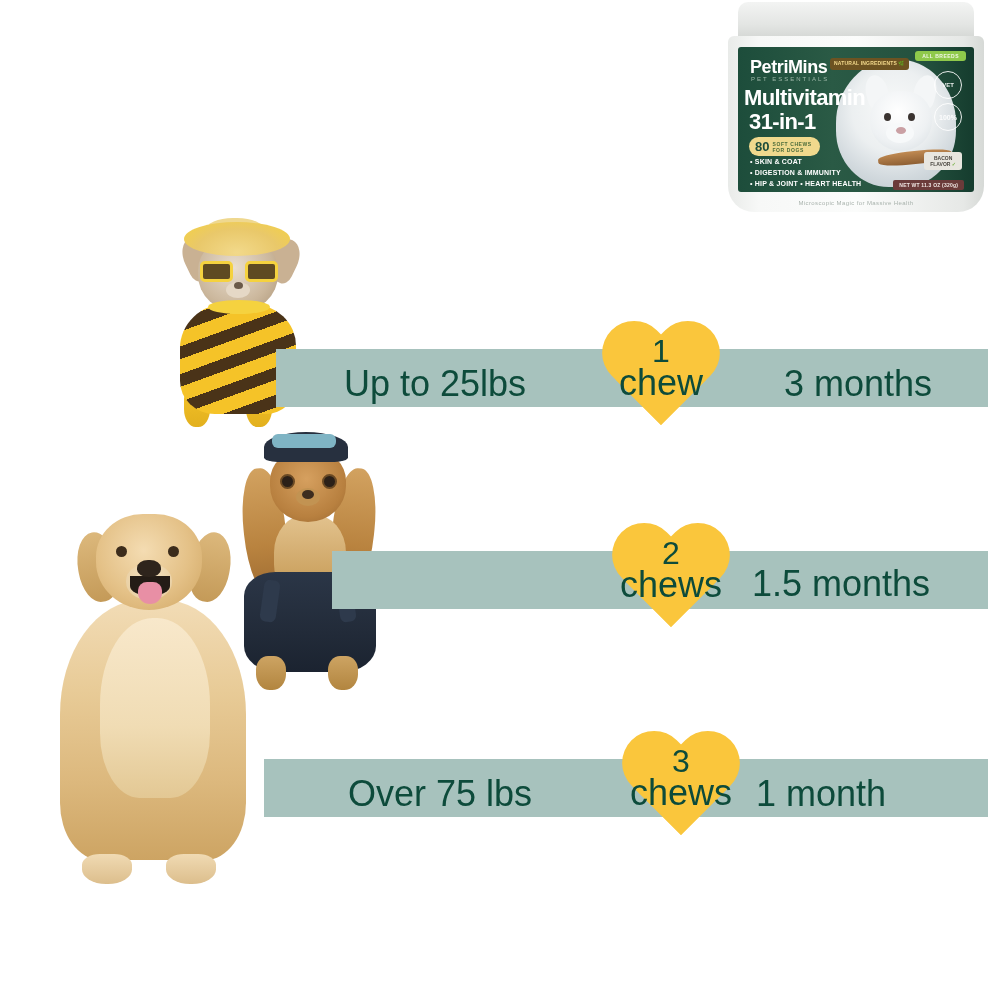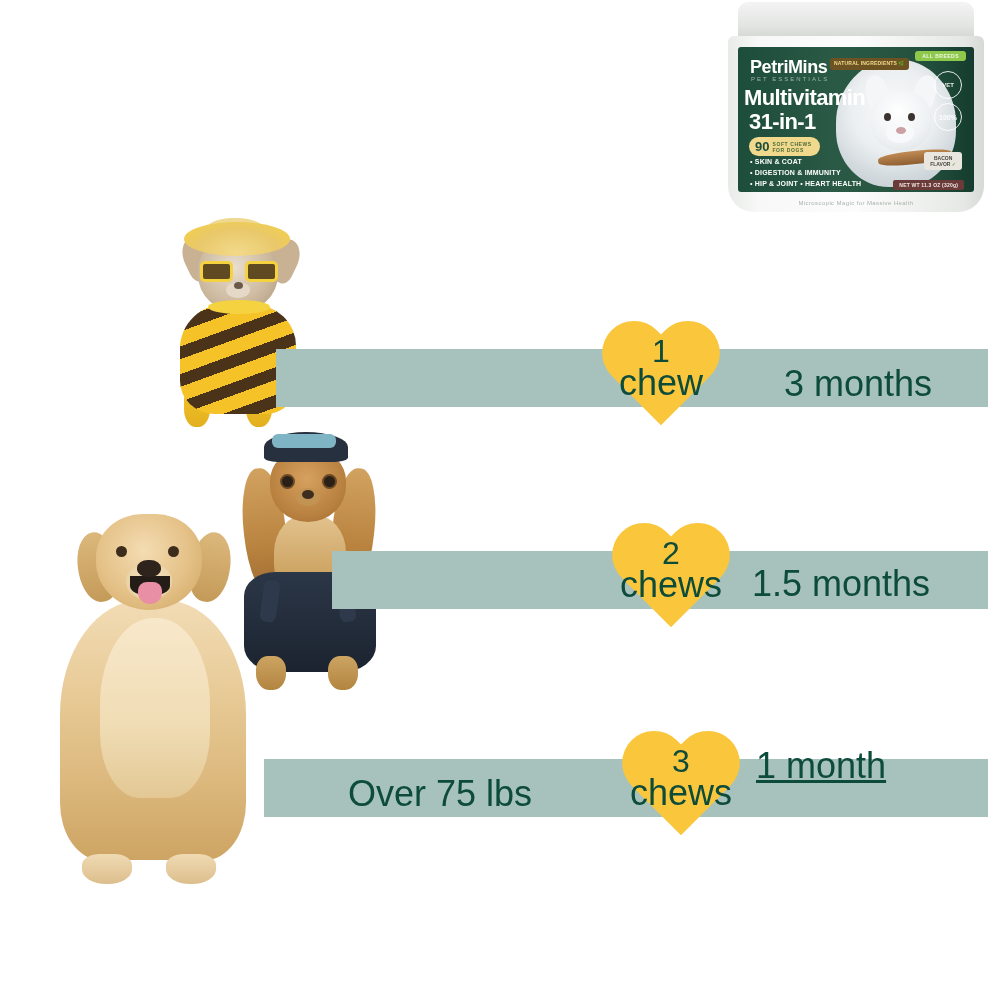--- a/index.html
+++ b/index.html
@@ -308,21 +308,21 @@
     font-size: 36px;
     color: #0d4b3b;
     white-space: nowrap;
   }
   .size-label.r1 { left: 344px; top: 363px; }
   .size-label.r2 { left: 396px; top: 563px; }
   .size-label.r3 { left: 348px; top: 773px; }
 
   .dur-label.r1 { left: 756px; top: 363px; margin-left: 28px; }
   .dur-label.r2 { left: 752px; top: 563px; }
-  .dur-label.r3 { left: 756px; top: 745px; text-decoration: underline; }
+  .dur-label.r3 { left: 756px; top: 773px; }
 
   
   .heart {
     position: absolute;
     width: 128px;
     height: 128px;
   }
   .heart .shape {
     position: absolute;
     inset: 0;
@@ -625,21 +625,21 @@
         <span>NATURAL INGREDIENTS</span>
         <span class="leaf">🌿</span>
       </div>
 
       <div class="tag-breeds">ALL BREEDS</div>
 
       <div class="prod-name">Multivitamin</div>
       <div class="prod-name2">31-in-1</div>
 
       <div class="count-pill">
-        <span class="num">90</span>
+        <span class="num">80</span>
         <span class="txt">
           <span>SOFT CHEWS</span><br>
           <span>FOR DOGS</span>
         </span>
       </div>
 
       <div class="bullets">
         <div>• SKIN &amp; COAT</div>
         <div>• DIGESTION &amp; IMMUNITY</div>
         <div>• HIP &amp; JOINT  • HEART HEALTH</div>
@@ -709,20 +709,21 @@
     <div class="cv-snout"></div>
     <div class="cv-nose"></div>
     <div class="cv-cap"></div>
     <div class="cv-cap-brim"></div>
   </div>
 
   <div class="band r1"></div>
   <div class="band r2"></div>
   <div class="band r3"></div>
 
+  <div class="band-text size-label r1">Up to 25lbs</div>
   <div class="heart h1">
     <div class="shape"></div>
     <div class="heart-label">
       <span class="qty">1</span>
       <span class="unit">chew</span>
     </div>
   </div>
   <div class="band-text dur-label r1">3 months</div>
 
   <div class="heart h2">

